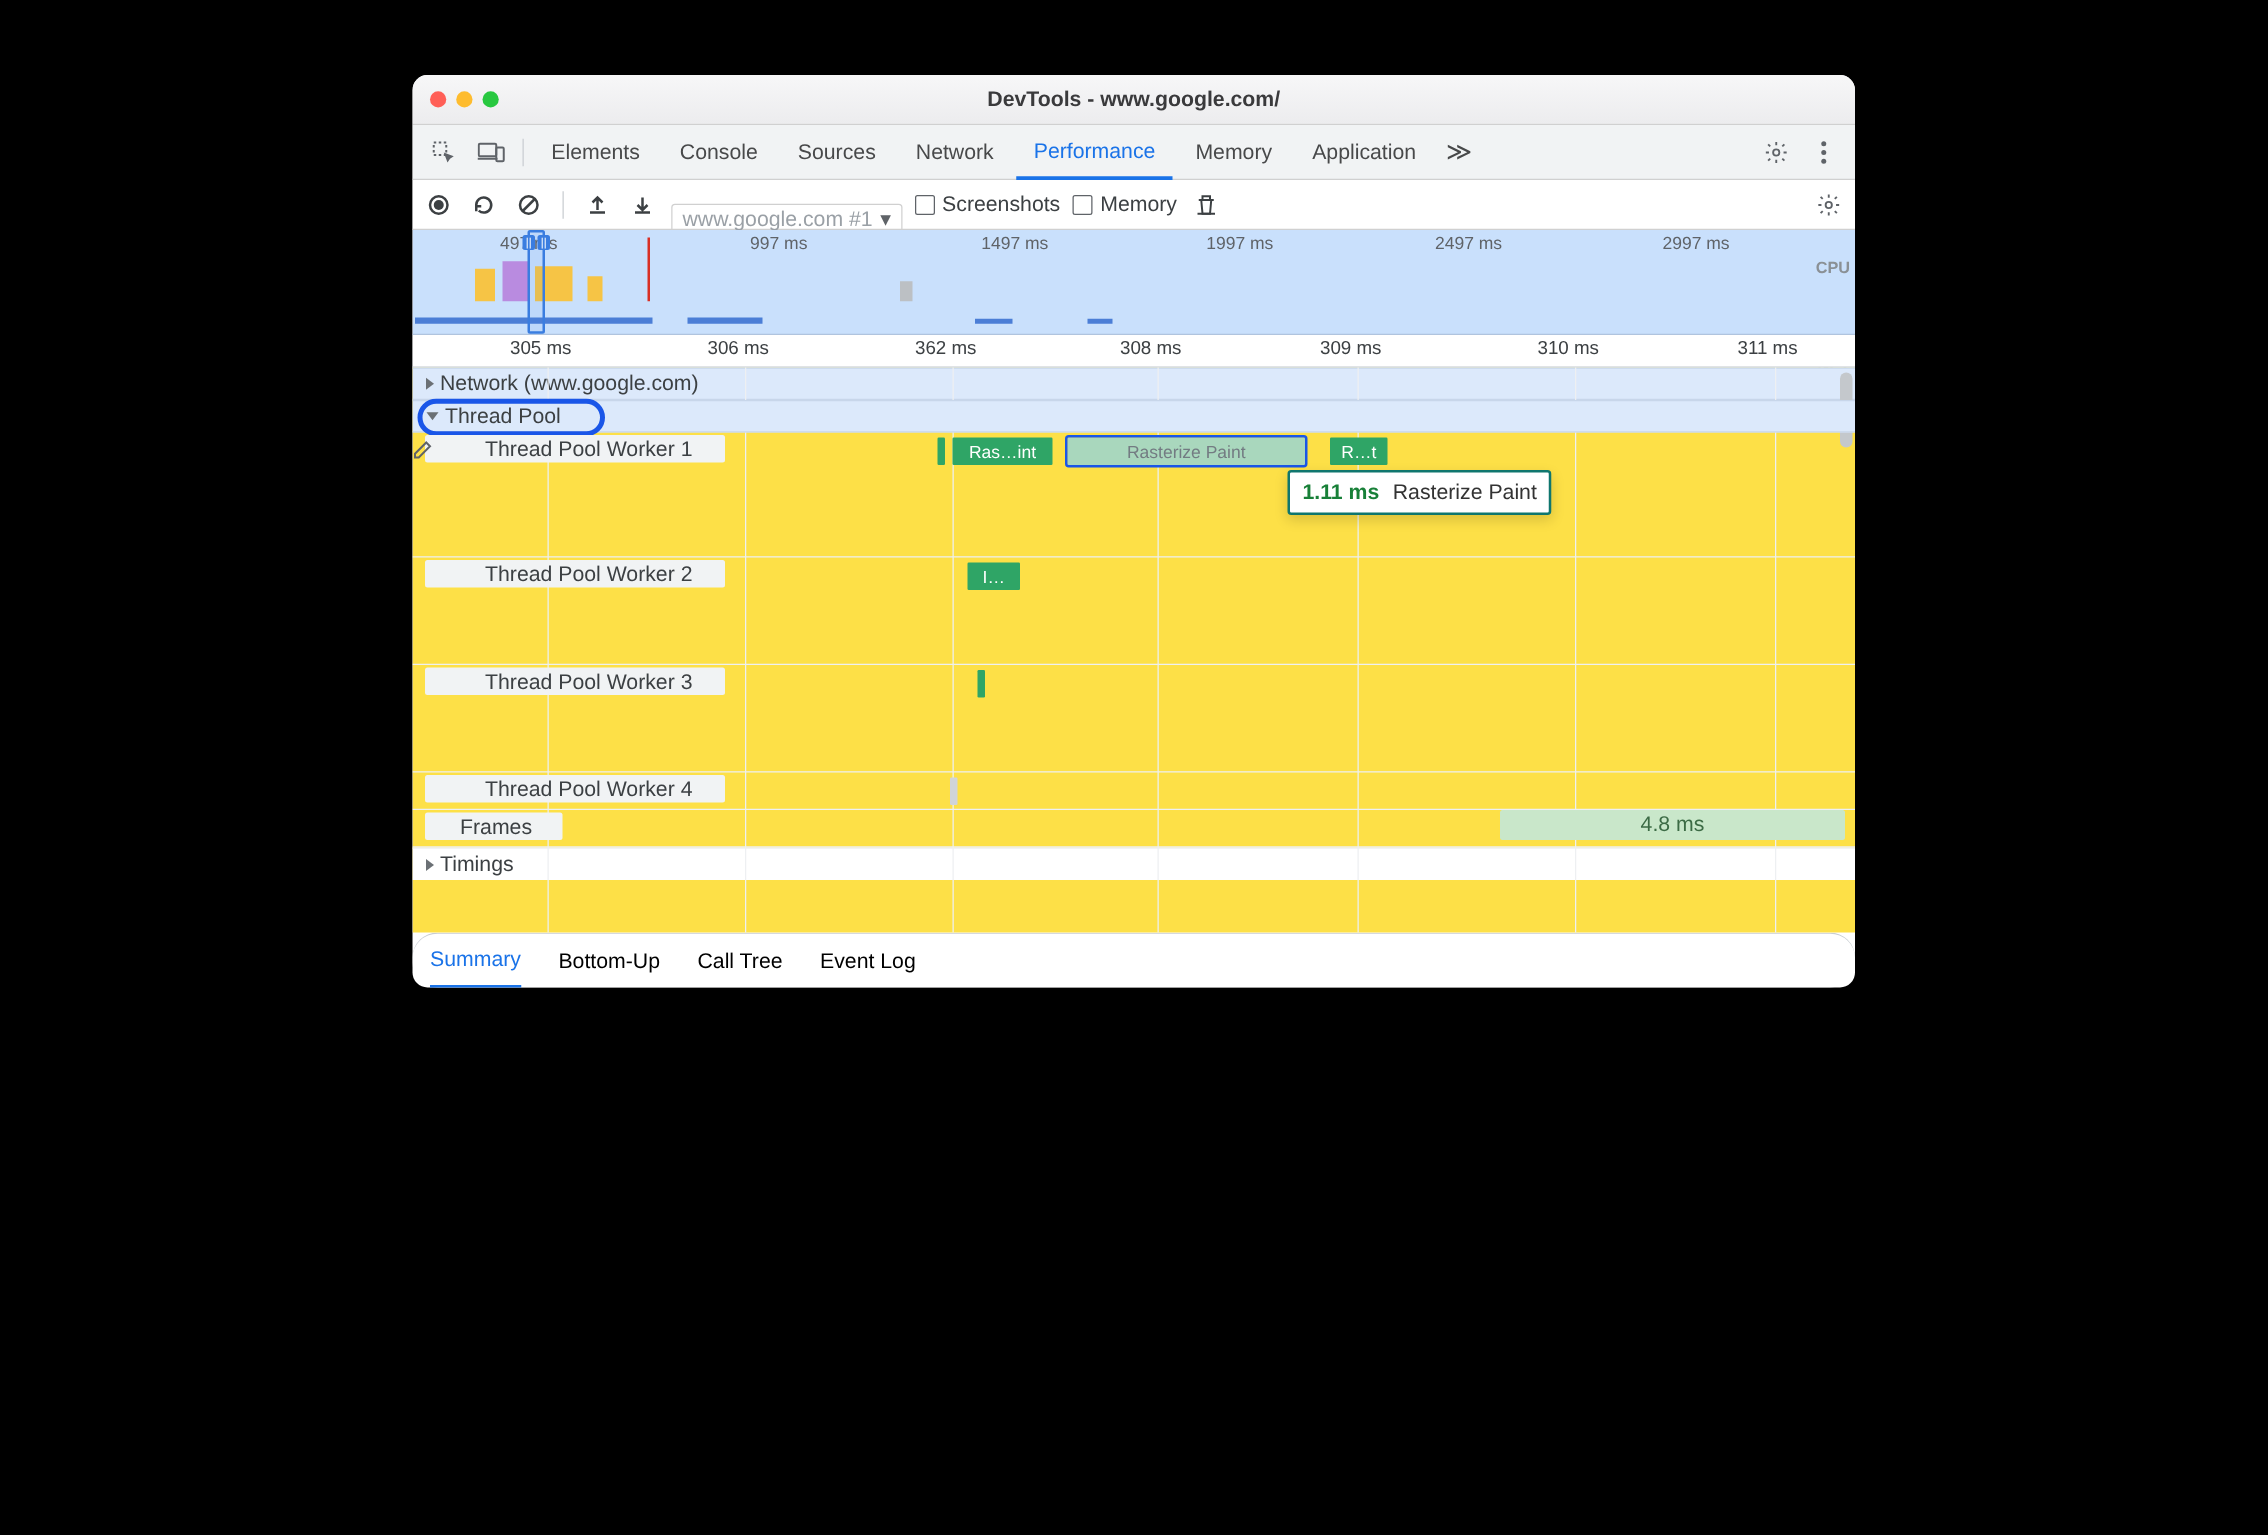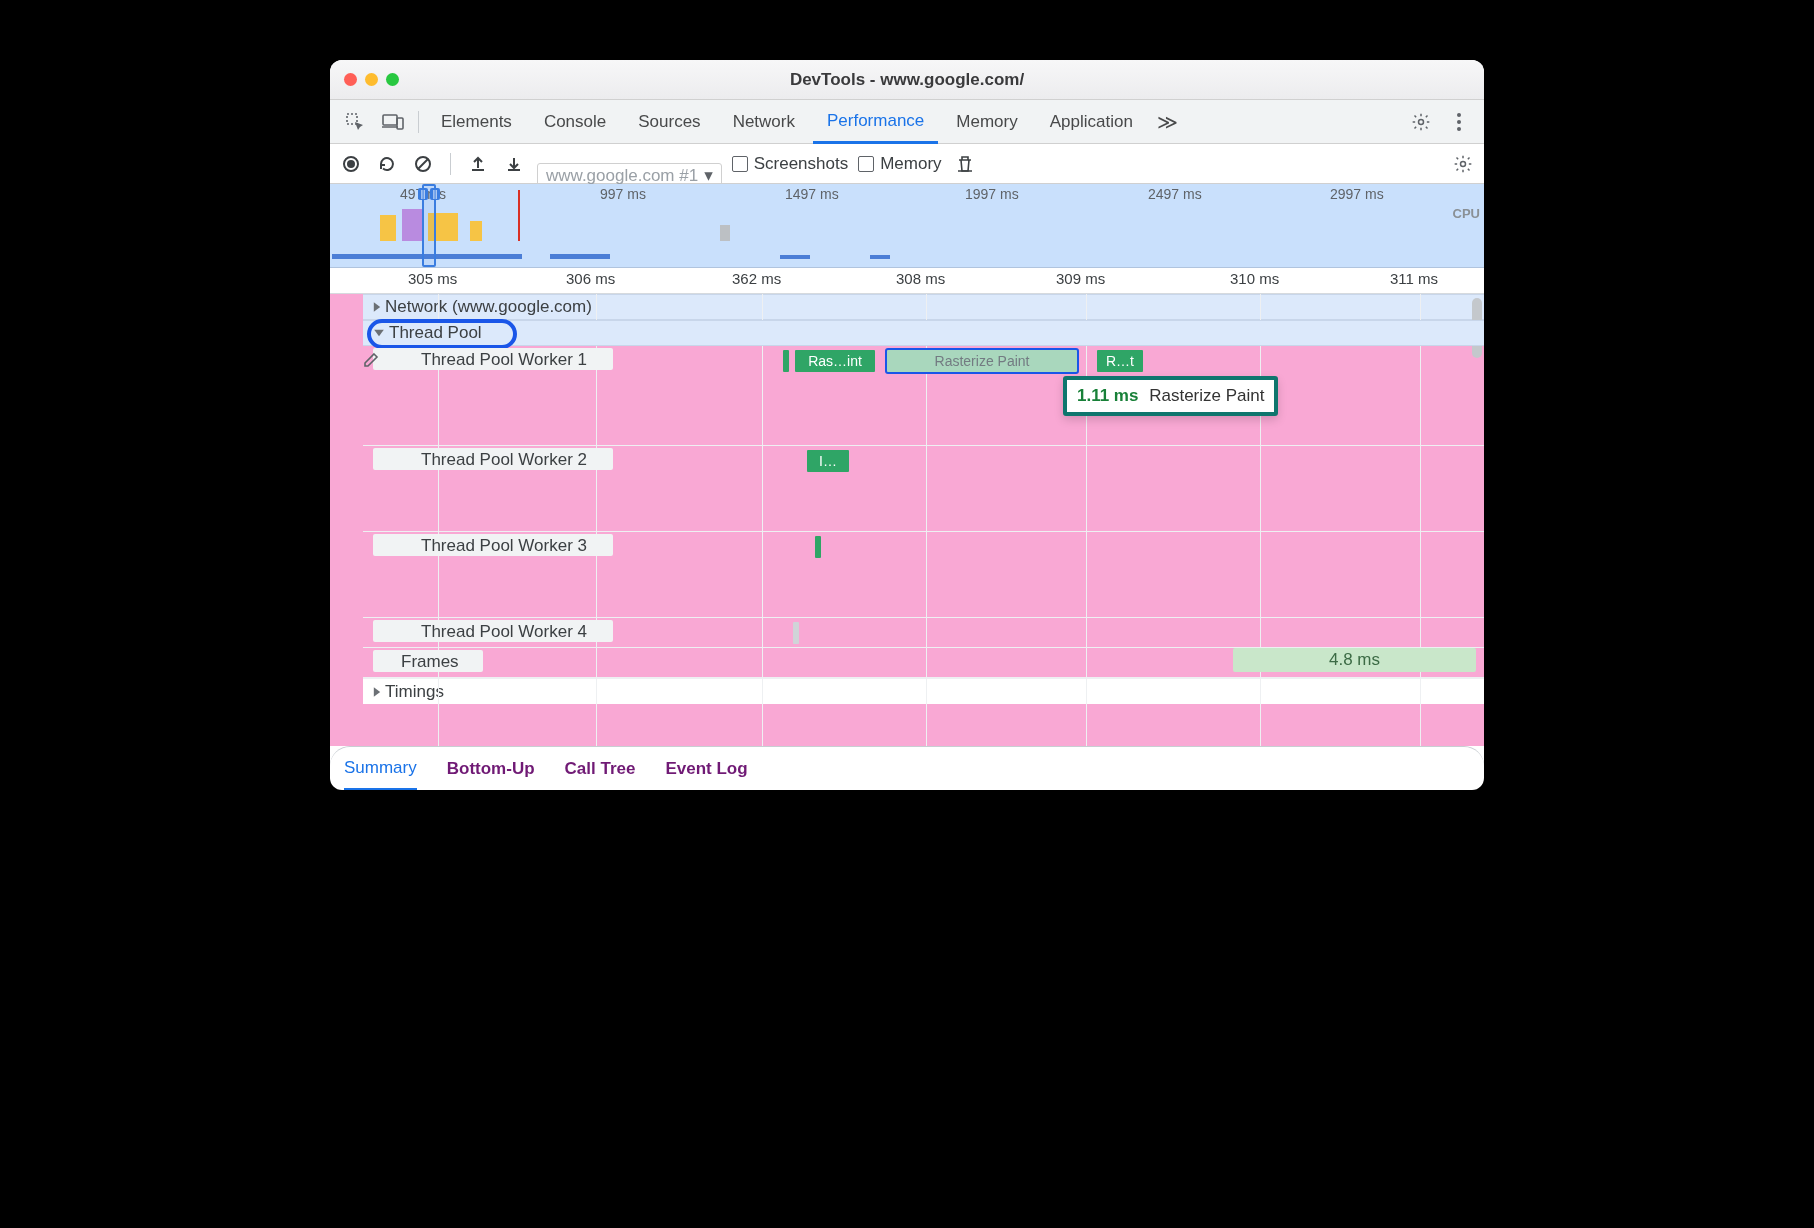--- a/index.html
+++ b/index.html
@@ -68,21 +68,21 @@
   .ov-labels span{position:absolute;top:2px;color:#5f6368;font-size:14px;}
   .ov-cpu{position:absolute;right:4px;top:22px;color:#8a9095;font-size:13px;font-weight:600;}
   .ov-net{position:absolute;right:4px;top:56px;color:#8a9095;font-size:13px;font-weight:600;margin-top:44px;}
   .ov-blob{position:absolute;bottom:26px;background:#f6c445;}
   .ov-bar{position:absolute;height:5px;background:#4b7ed6;bottom:8px;}
   .ov-red{position:absolute;width:2px;top:6px;bottom:26px;background:#d93025;}
   
   .ruler{height:26px;display:flex;position:relative;border-bottom:1px solid #d6dade;font-size:15px;color:#3c4043;background:#fff;}
   .ruler span{position:absolute;top:2px;}
   
-  .flame{position:relative;background:#f9a8d4;padding-left:33px;}
+  .flame{position:relative;background:#fde047;}
   .grid .gl{position:absolute;top:0;bottom:0;width:1px;background:#eef0f2;}
   .section-header{
     height:26px;display:flex;align-items:center;padding-left:10px;gap:4px;
     background:#dce9fb;border-top:1px solid #c8d6ea;border-bottom:1px solid #c8d6ea;
     color:#3c4043;
   }
   .section-header.hl{position:relative;}
   .hl-ring{position:absolute;left:4px;top:-2px;height:30px;width:150px;border:4px solid #1a56e8;border-radius:18px;pointer-events:none;}
   .tri{width:0;height:0;border-left:6px solid transparent;border-right:6px solid transparent;border-top:8px solid #6b7075;}
   .tri.right{border-top:6px solid transparent;border-bottom:6px solid transparent;border-left:8px solid #6b7075;border-right:0;}
@@ -92,28 +92,28 @@
     position:absolute;left:0;top:0;bottom:0;width:260px;display:flex;align-items:flex-start;
     padding:4px 8px 0 18px;gap:8px;color:#3c4043;
   }
   .row-lbl-bg{position:absolute;left:10px;top:2px;height:22px;width:240px;background:#f1f3f4;border-radius:2px;}
   .pencil{position:absolute;left:0;top:6px;color:#5f6368;}
   .track{position:absolute;left:0;right:0;top:4px;height:22px;}
   .ev{position:absolute;top:0;height:22px;background:#2fa566;color:#fff;font-size:14px;display:flex;align-items:center;justify-content:center;overflow:hidden;padding:0 4px;border-radius:1px;}
   .ev.sel{outline:2px solid #1a56e8;outline-offset:0;color:#737b82;background:#a9d7bd;}
   .ev.tiny{width:6px;padding:0;}
   .tooltip{
-    position:absolute;background:#fff;border:4px solid #0f766e;border-radius:3px;
+    position:absolute;background:#fff;border:2px solid #0f766e;border-radius:3px;
     padding:6px 10px;box-shadow:0 4px 10px rgba(0,0,0,.15);white-space:nowrap;
   }
   .tooltip .ms{color:#188038;font-weight:600;margin-right:6px;}
   .frames-val{position:absolute;left:870px;right:8px;top:0;height:24px;background:#c9e7ca;color:#3c6b45;display:flex;align-items:center;justify-content:center;border-radius:2px;}
   
   .bottom-tabs{height:44px;border-top:1px solid #c8cdd2;display:flex;align-items:center;gap:30px;padding:0 14px;background:#fff;border-radius:20px;}
-  .btab{color:#701a75;height:44px;display:flex;align-items:center;font-weight:bold;}
+  .btab{color:#000000;height:44px;display:flex;align-items:center;}
   .btab.active{color:#1a73e8;border-bottom:3px solid #1a73e8;margin-bottom:-1px;font-weight:500;}
   
   .scroll-thumb{position:absolute;right:2px;top:4px;width:10px;height:60px;background:#c4c8cc;border-radius:5px;}
   svg{display:block;}
 </style>
 </head>
 <body>
 
 <div class="window">
 

